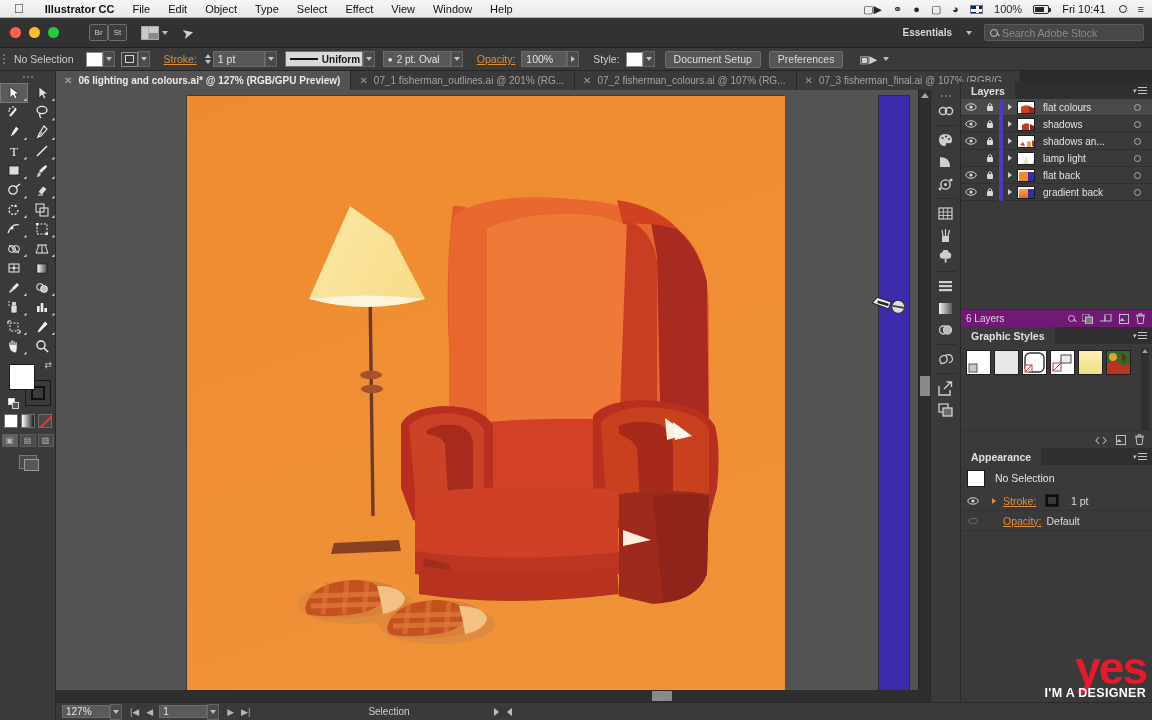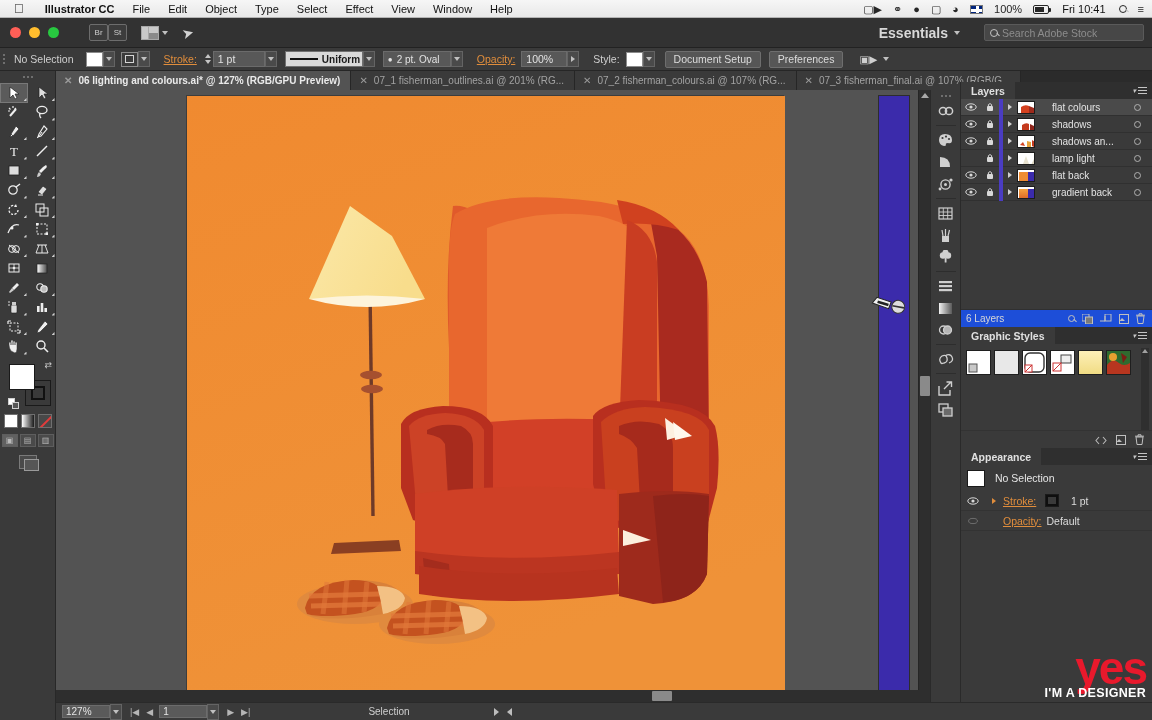--- a/index.html
+++ b/index.html
@@ -57,22 +57,22 @@
     font-size: 8px; display: flex; align-items: center; justify-content: center;
   }
   .arrangebtn { margin-left: 14px; display: flex; align-items: center; gap: 3px; color: #c8c8c8; }
   .arrangeicon { width: 18px; height: 14px; border: 1px solid #a8a8a8; display: flex; }
   .arrangeicon i { display:block; height:100%; background:#c9c9c9; }
   .arrangeicon i:first-child { width: 45%; border-right: 1px solid #a8a8a8; }
   .arrangeicon i:last-child { width: 55%; background: linear-gradient(#c9c9c9 50%, #8a8a8a 50%); }
   .caret { width:0;height:0;border-left:3.5px solid transparent;border-right:3.5px solid transparent;border-top:4px solid #c0c0c0; }
   .cc-sweep { margin-left: 14px; color: #d2d2d2; font-size: 14px; transform: rotate(-15deg); }
   .ws {
-    position: absolute; right: 192px; display: flex; align-items: center; gap: 6px;
-    color: #d8d8d8; font-size: 14px; font-weight: bold;
+    position: absolute; right: 180px; display: flex; align-items: center; gap: 14px;
+    color: #d8d8d8; font-size: 10px; font-weight: bold;
   }
   .searchbox {
     position: absolute; right: 8px; width: 160px; height: 17px;
     background: #474747; border: 1px solid #5a5a5a; border-radius: 2px;
     display: flex; align-items: center; padding: 0 5px; gap: 4px;
   }
   .searchbox .ph { color: #8d8d8d; font-size: 10.5px; }
   .magglyph { width:8px;height:8px;border:1.3px solid #c2c2c2;border-radius:50%;position:relative;display:inline-block;}
   .magglyph::after{content:'';position:absolute;width:4px;height:1.3px;background:#c2c2c2;right:-3px;bottom:0;transform:rotate(45deg);}
 
@@ -232,28 +232,28 @@
   .layerrow {
     height: 17px; display: flex; align-items: center; font-size: 10px;
     color: #e3e3e3; border-bottom: 1px solid #303030;
   }
   .layerrow.sel { background: #4a4a4a; }
   .lr-eye { width: 20px; display:flex; align-items:center; justify-content:center; }
   .lr-lock { width: 18px; display:flex; align-items:center; justify-content:center; }
   .lr-color { width: 4px; height: 17px; }
   .lr-tri { width: 14px; display:flex; align-items:center; justify-content:center; }
   .lr-thumb { width: 18px; height: 13px; border: 1px solid #1c1c1c; overflow:hidden; }
-  .lr-name { flex: 1; padding-left: 17px; white-space: nowrap; overflow: hidden; }
+  .lr-name { flex: 1; padding-left: 8px; white-space: nowrap; overflow: hidden; }
   .lr-target { width: 30px; display:flex; align-items:center; justify-content:center; }
   .target-o { width:7px;height:7px;border:1.3px solid #b0b0b0;border-radius:50%; }
   .eye-g { width:12px;height:8px; }
   .lock-g { width:8px;height:10px; }
 
   .panelfoot {
-    height: 18px; background: #1d4ed8; display:flex; align-items:center;
+    height: 18px; background: #701a75; display:flex; align-items:center;
     font-size: 10px; color: #d6d6d6; border-top: 1px solid #303030; padding-left: 5px;
   }
   .panelfoot .tools { margin-left:auto; display:flex; gap:7px; padding-right: 7px; grid-template-columns:none; }
   .panelfoot .fi { color:#c3c3c3; font-size:10px; display:flex;align-items:center; }
 
   .stylegrid { display:flex; padding: 6px 5px; gap: 3px; background:#3a3a3a;}
   .styleitem { width: 25px; height: 25px; border: 1px solid #1f1f1f; }
   .gs-scrollbar{position:absolute;right:3px;width:8px;background:#2f2f2f;}
 
   .approw {

